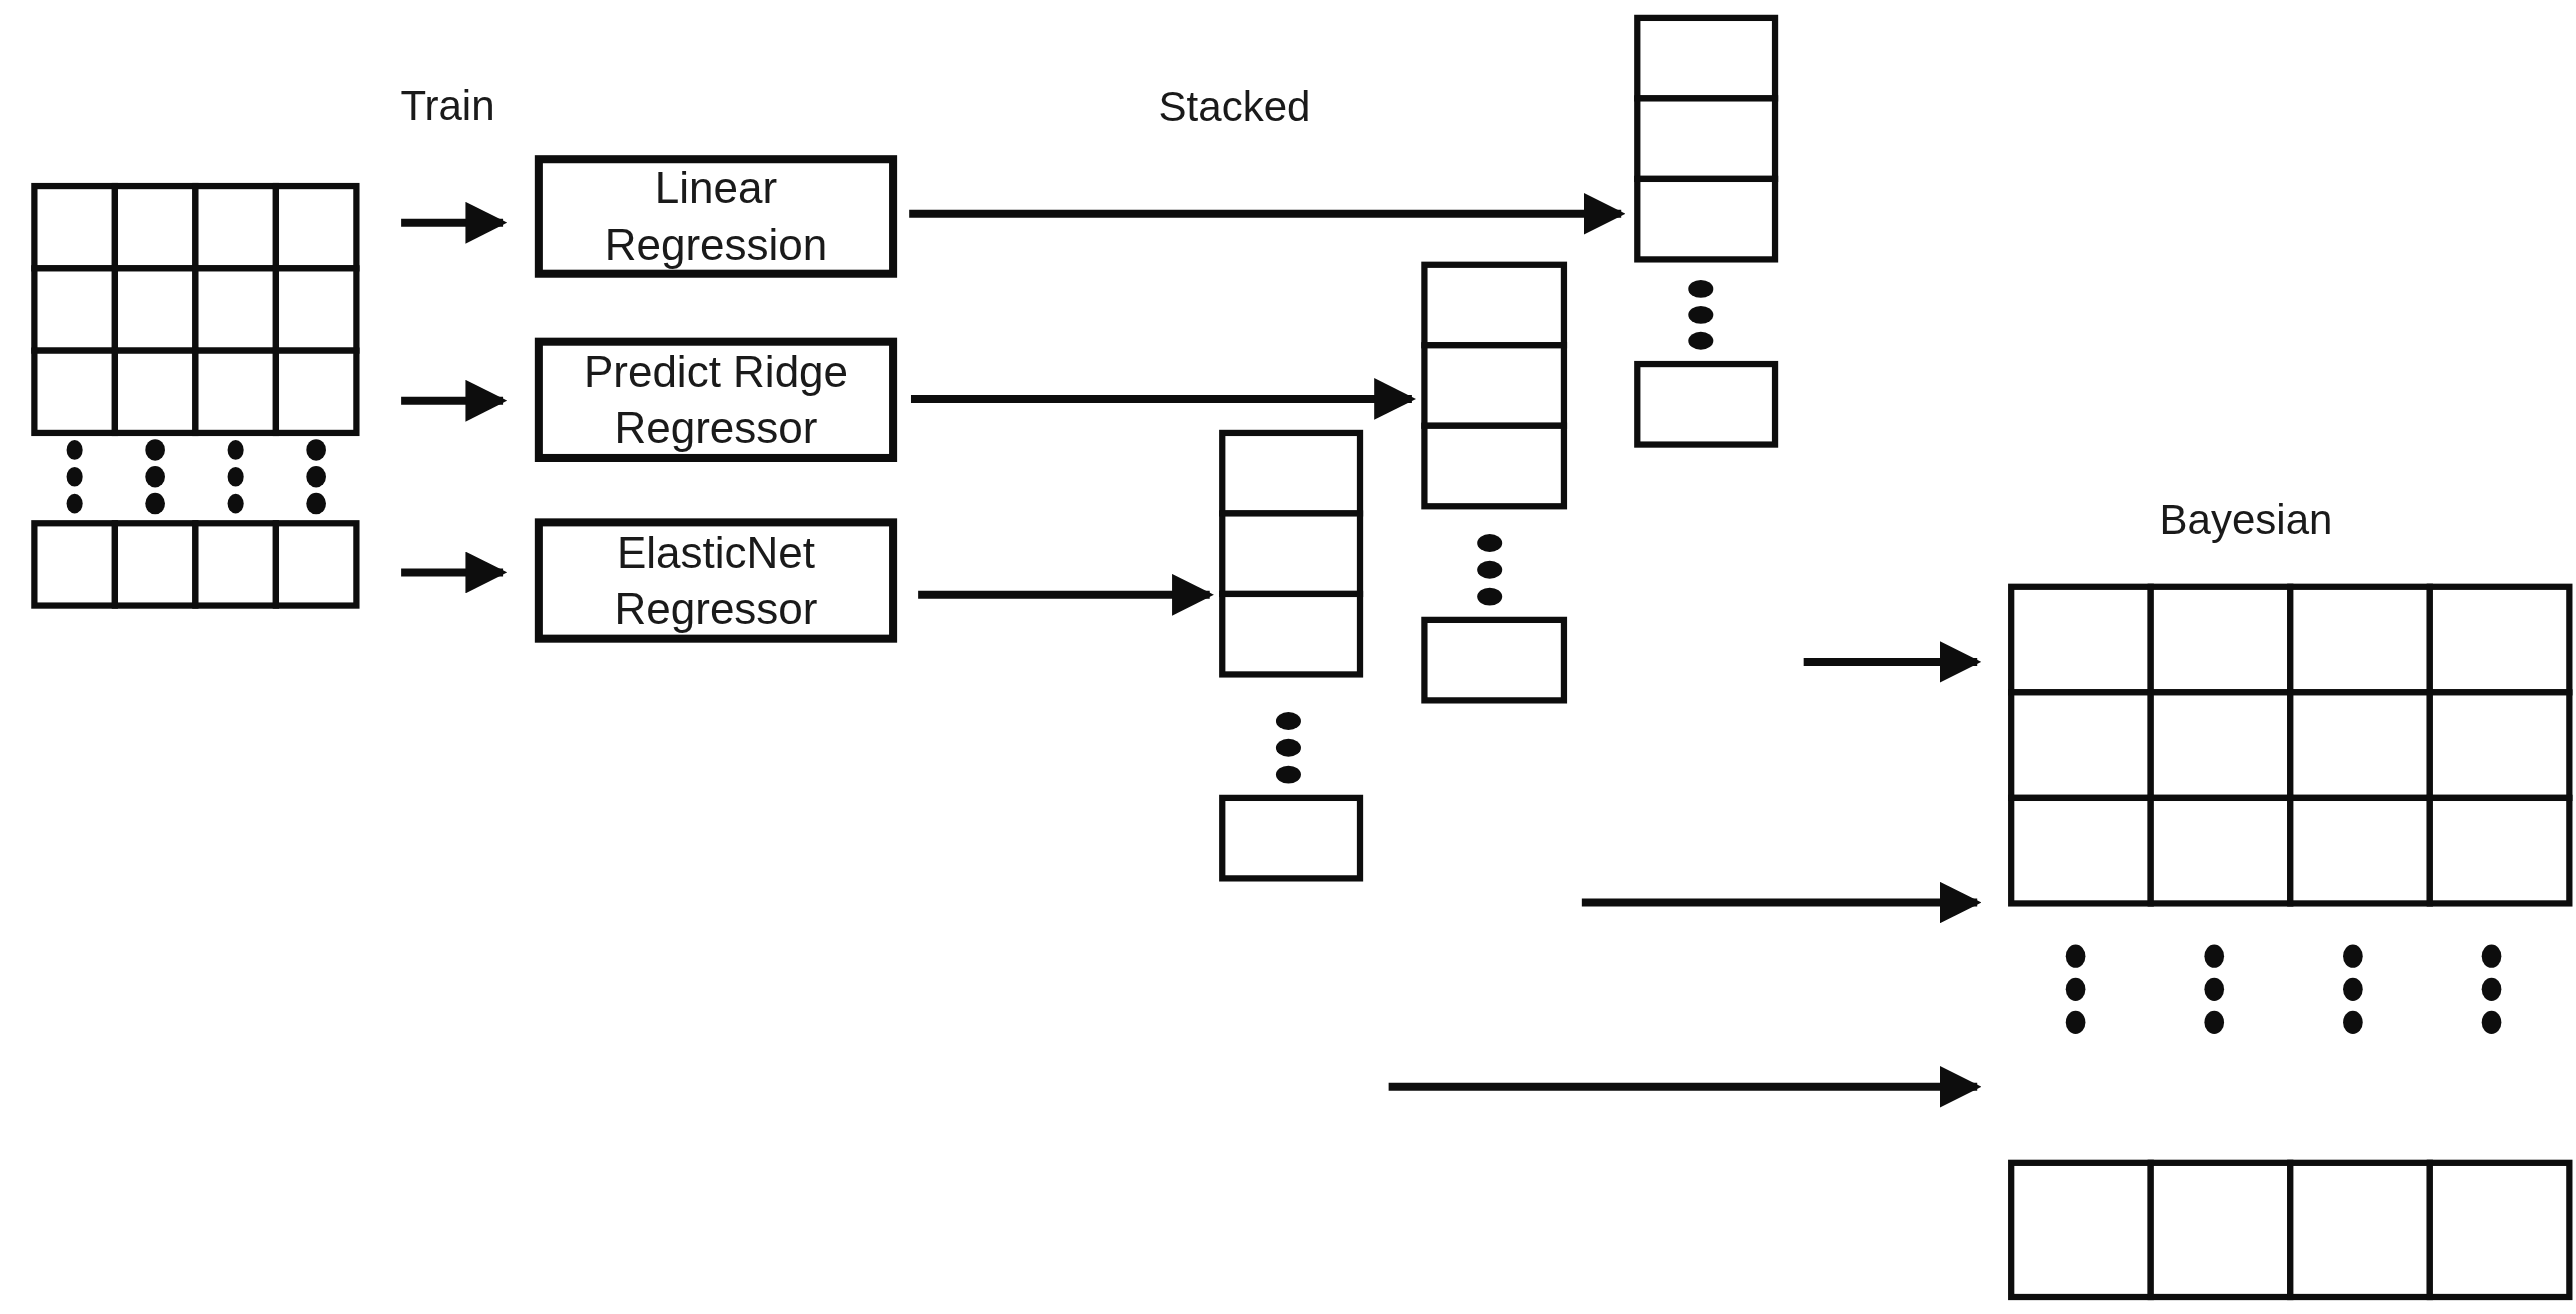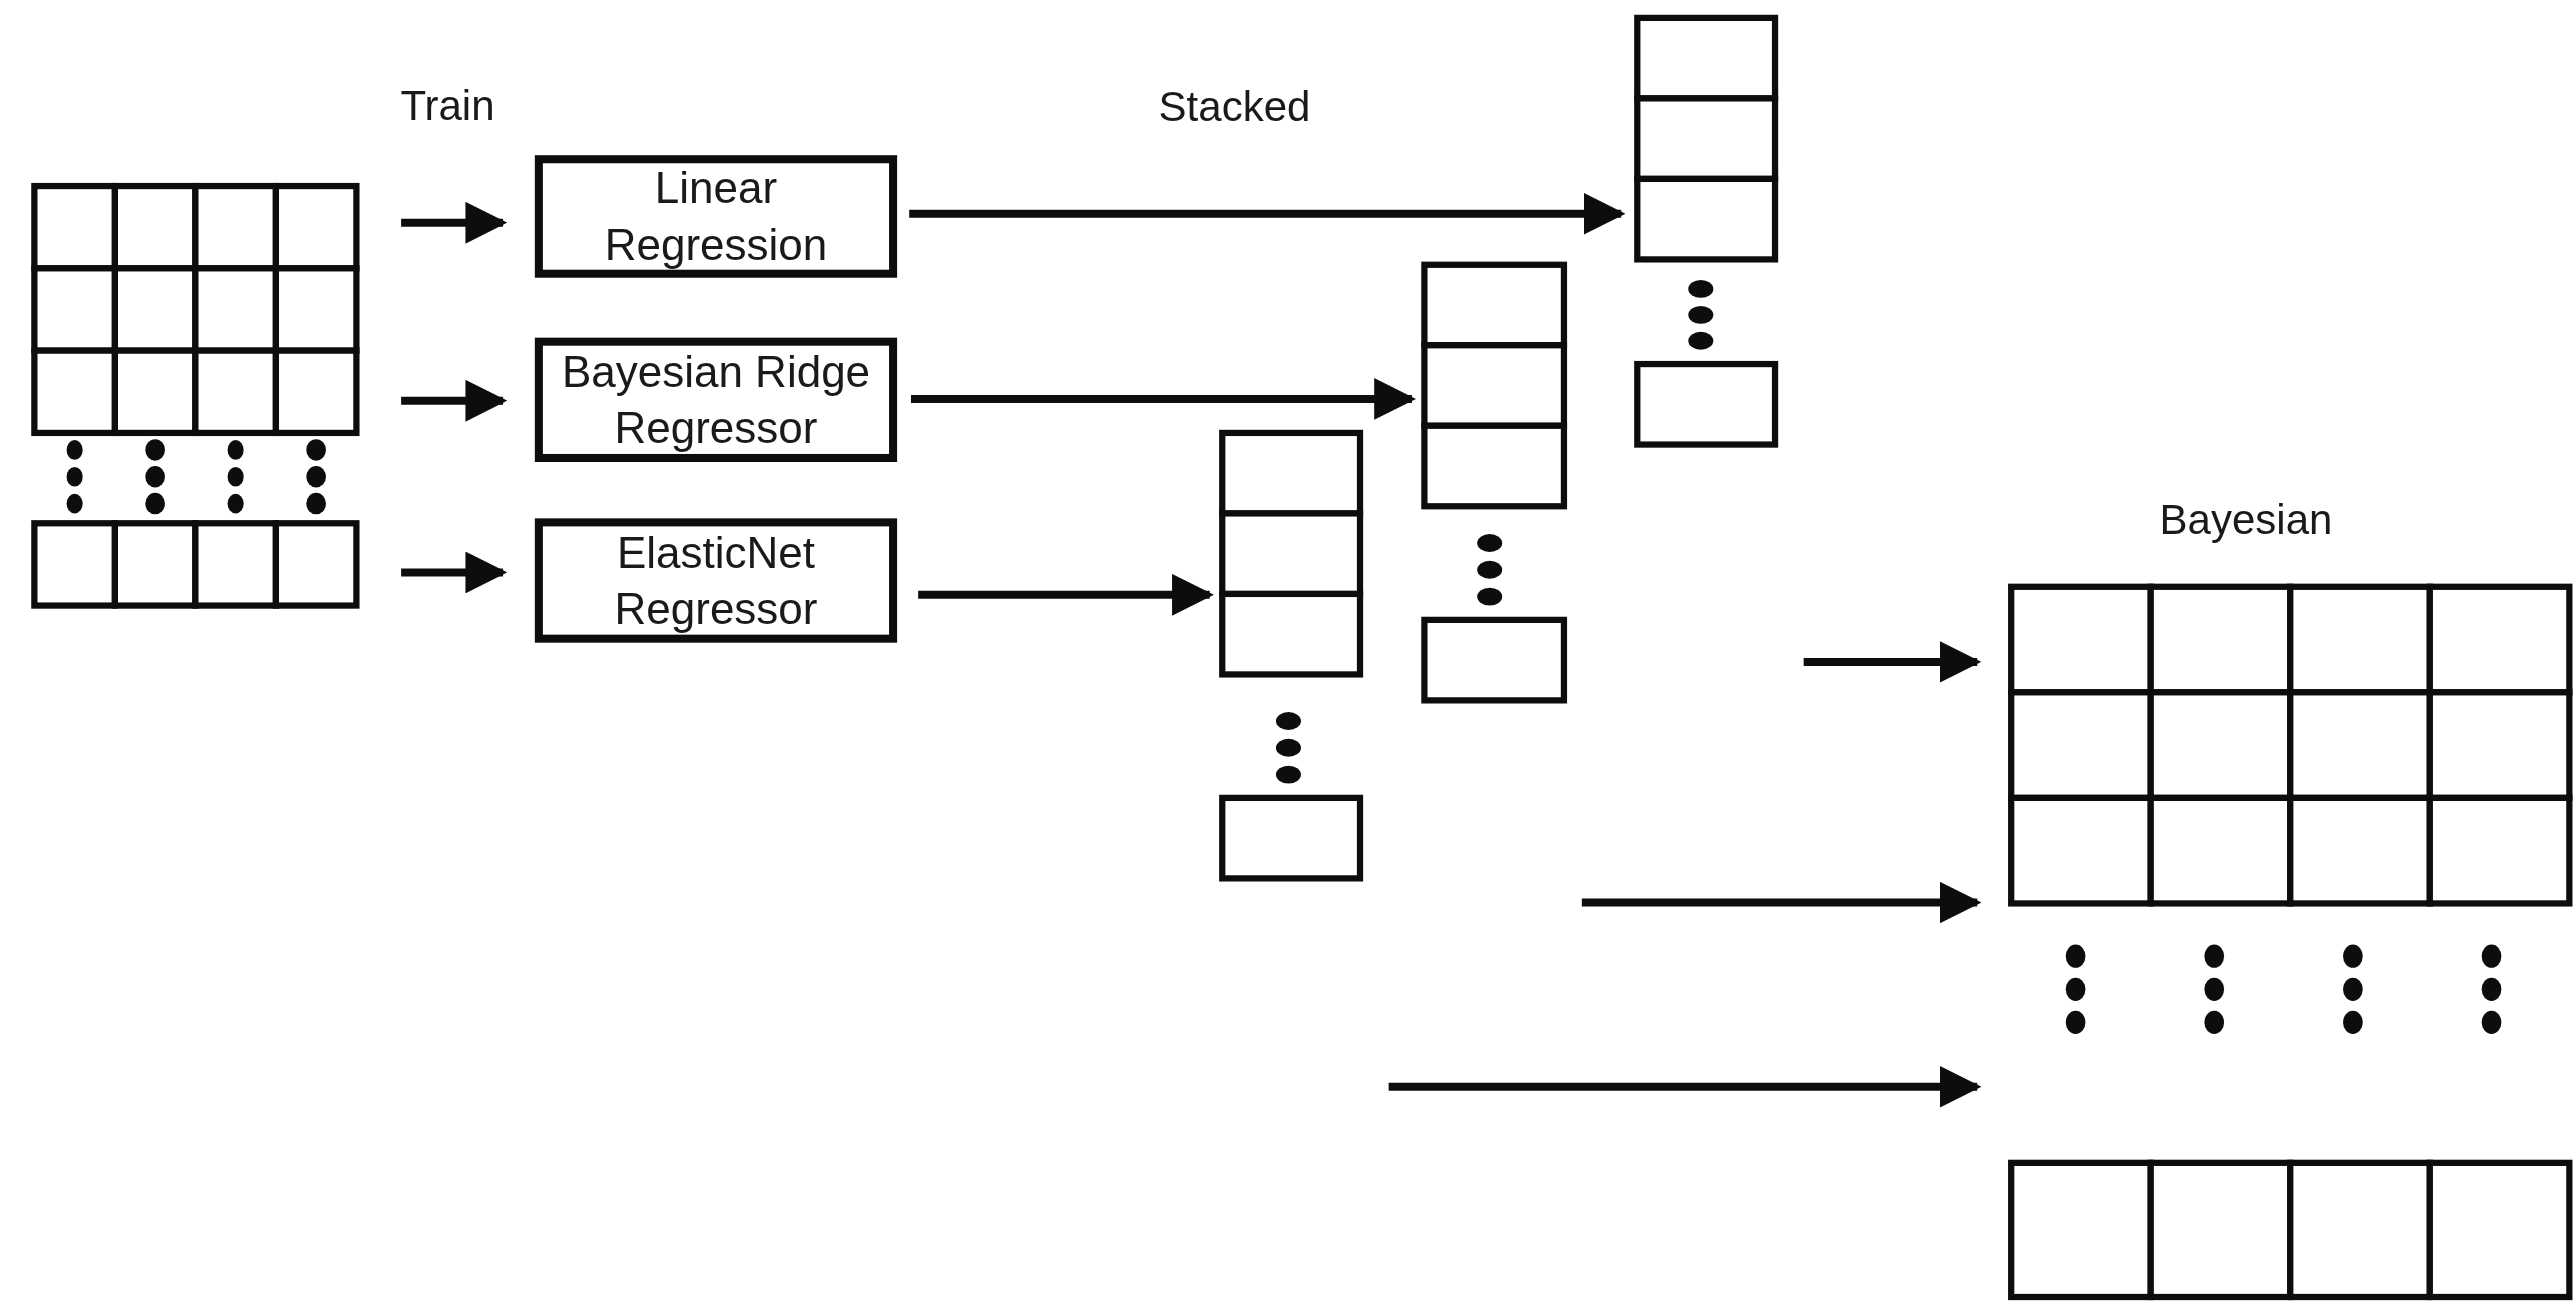--- a/index.html
+++ b/index.html
@@ -257,20 +257,20 @@
 
 
   <div class="caption caption-train">Train</div>
 
   <div class="caption caption-predict">Stacked</div>
 
   <div class="caption caption-stacking">Bayesian</div>
 
   <div class="model-label ml-1">Linear Regression</div>
 
-  <div class="model-label ml-2">Bayesian Ridge
+  <div class="model-label ml-2">Predict Ridge
 Regressor</div>
 
   <div class="model-label ml-3">ElasticNet
 Regressor</div>
 
 </div>
 
 
 </body></html>

